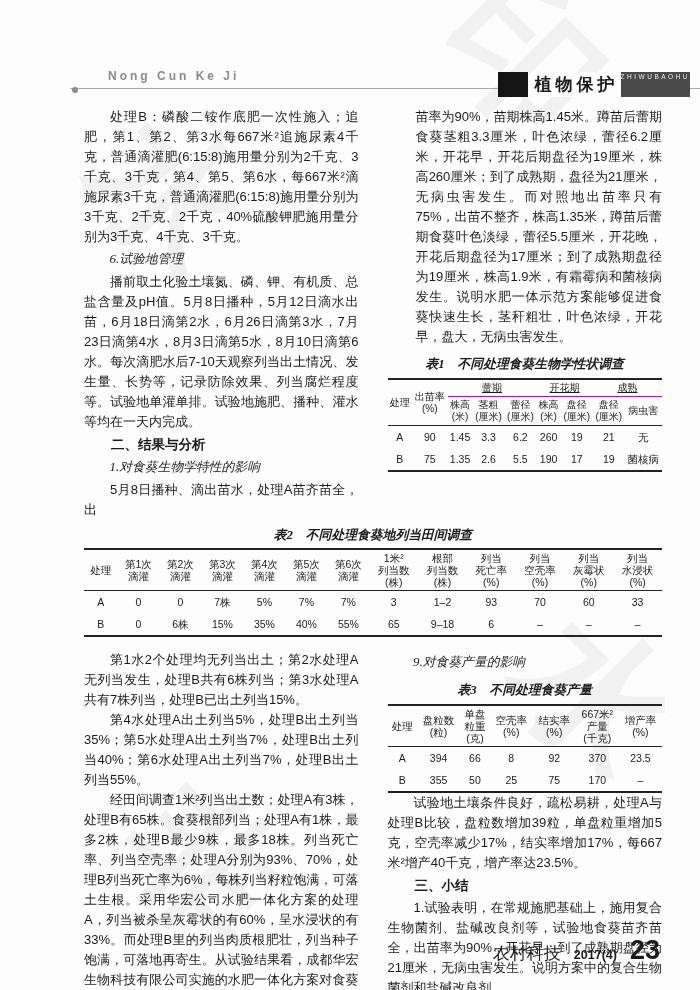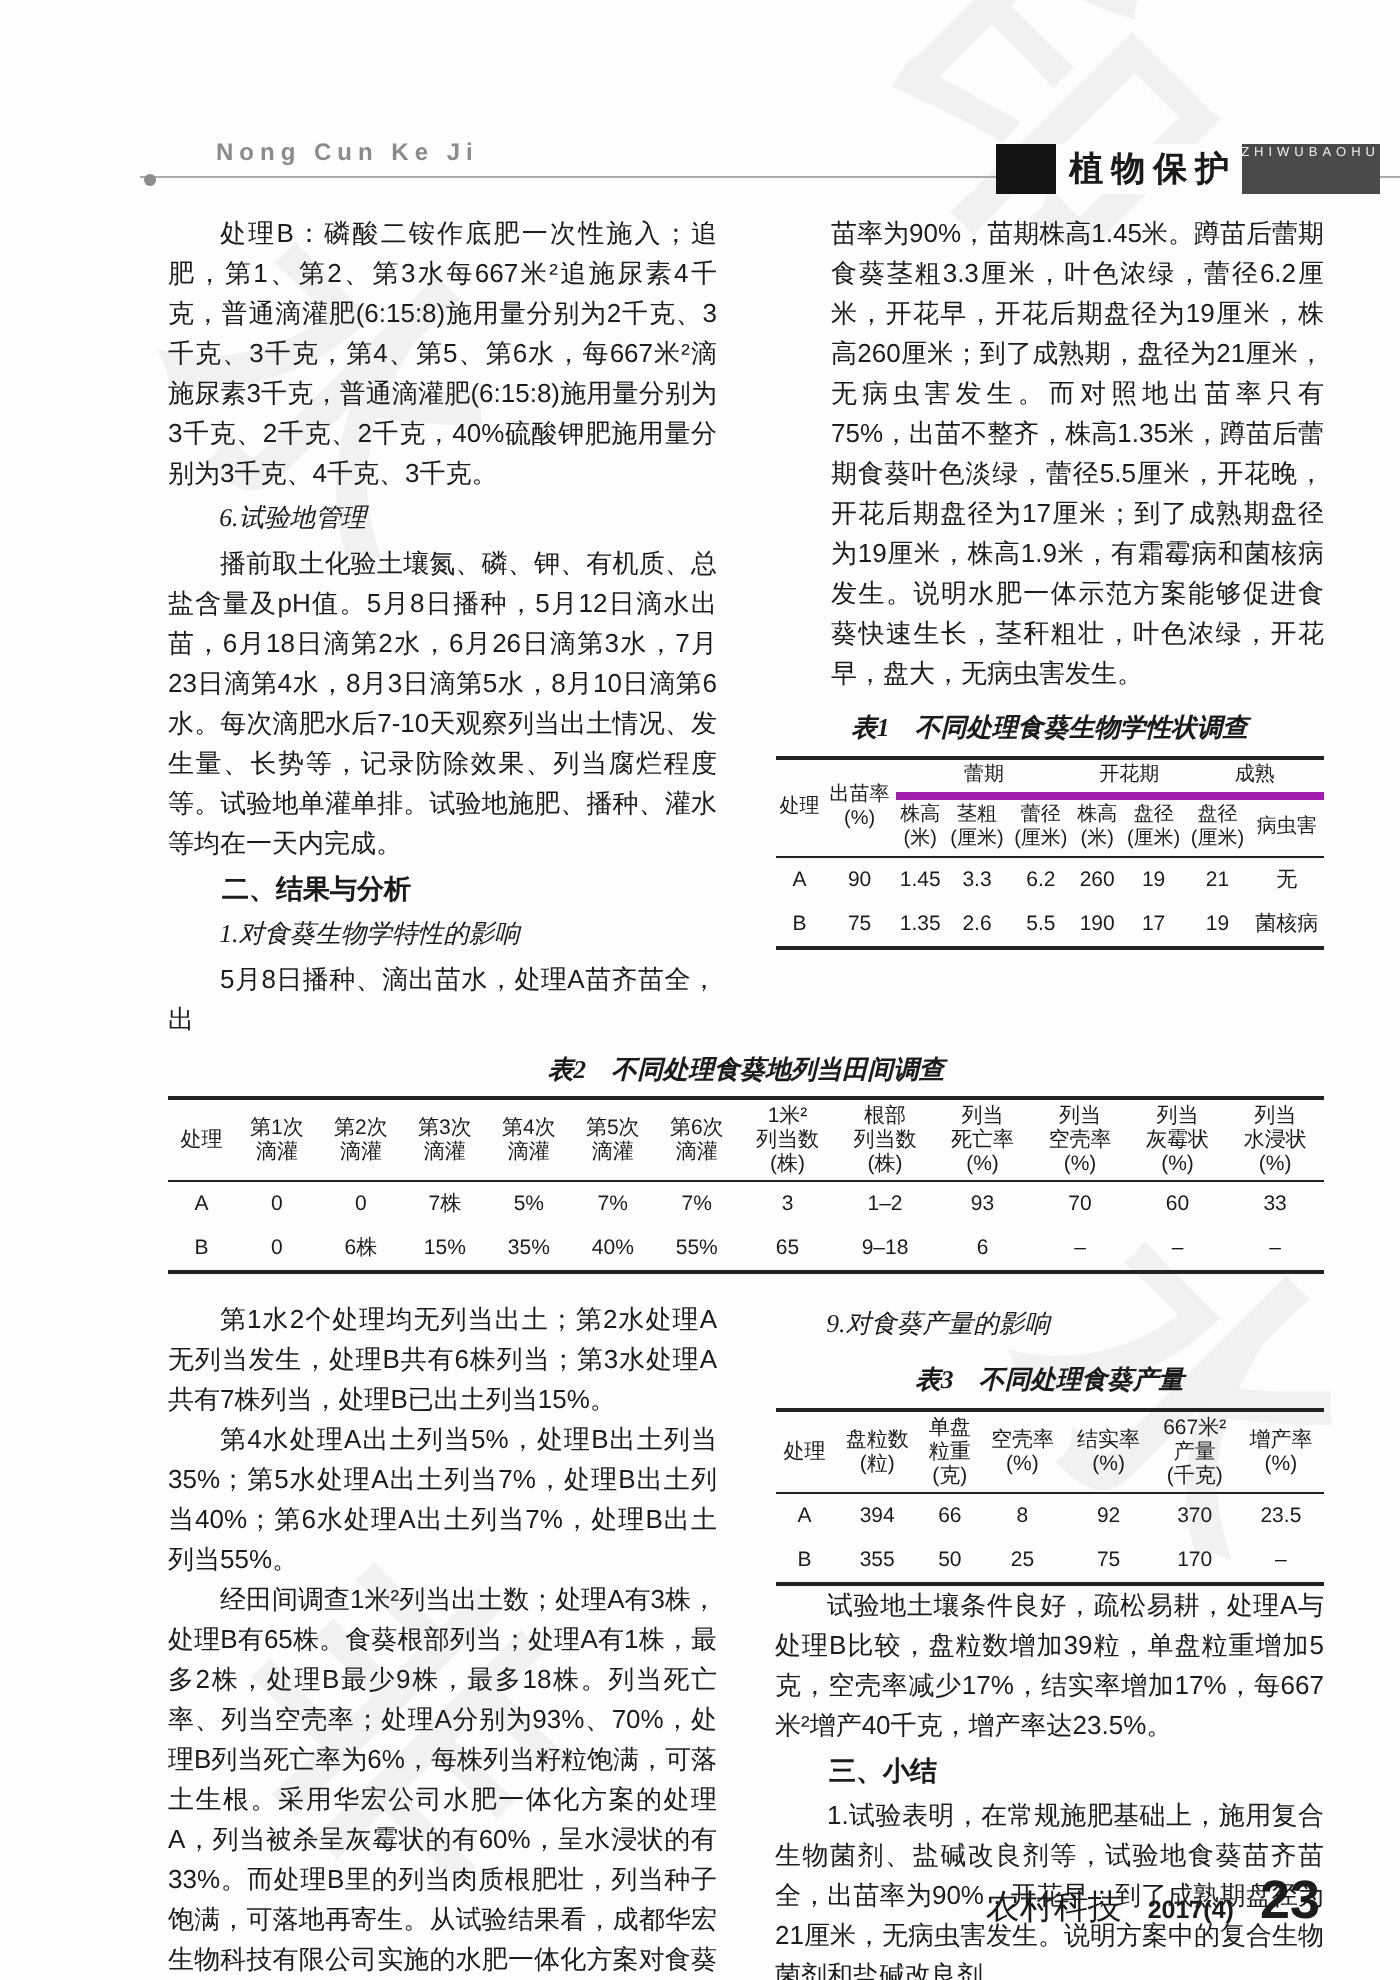--- a/index.html
+++ b/index.html
@@ -35,21 +35,21 @@
       font-size:12.8px;line-height:21px;margin:2px 0;text-indent:2em;text-align:left;}
   .caption{font-family:Liberation Serif, serif;font-style:italic;font-weight:bold;
       font-size:12.8px;text-align:center;margin:7px 0 4px;text-indent:0;}
   table{width:100%;border-collapse:collapse;border-top:2px solid #222;border-bottom:2px solid #222;
       text-align:center;}
   thead{border-bottom:1px solid #222;}
   th{font-weight:normal;white-space:pre-line;padding:2px 1px;vertical-align:middle;}
   td{padding:5px 1px;white-space:pre-line;vertical-align:middle;}
   .t1{font-size:10px;line-height:12px;}
   .t1 td{font-size:10.5px;}
-  .grp{border-bottom:4px solid #a21caf;}
+  .grp{border-bottom:1px solid #a21caf;text-decoration:underline;}
   .t2{font-size:10.5px;line-height:12px;}
   .t3{font-size:10.5px;line-height:12px;}
   .t2band{margin-top:6px;}
   
   .footer{position:absolute;right:40px;bottom:24px;display:flex;align-items:baseline;gap:13px;z-index:2;}
   .f-journal{font-weight:normal;font-size:17px;}
   .f-issue{font-weight:bold;font-size:12.5px;}
   .f-page{font-weight:bold;font-size:27px;}
 </style>
 </head>

